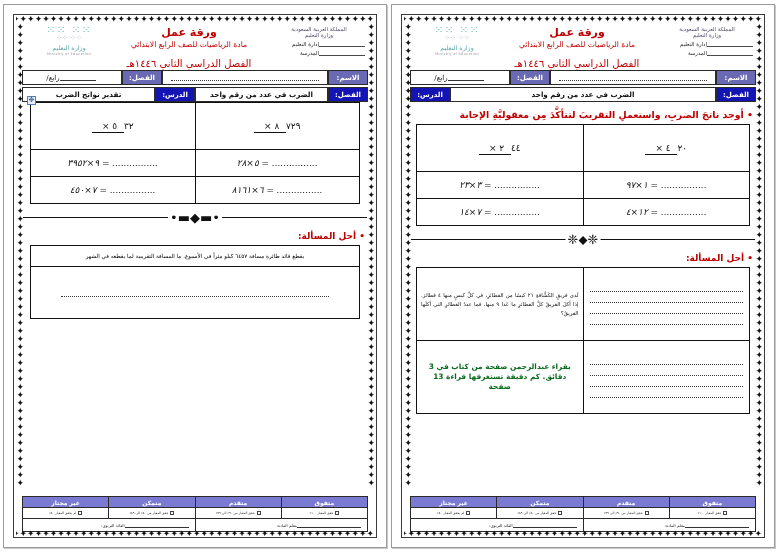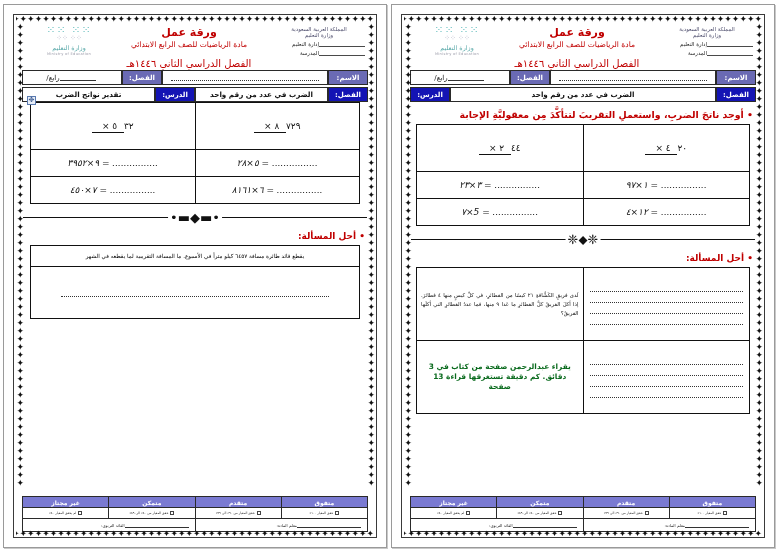--- a/index.html
+++ b/index.html
@@ -409,21 +409,21 @@
             </td>
             <td class="row2">
               <span class="eq"><span>٣×٢٣</span> = <span class="dots">................</span></span>
             </td>
           </tr>
           <tr>
             <td class="row2">
               <span class="eq"><span>١٢×٤</span> = <span class="dots">................</span></span>
             </td>
             <td class="row2">
-              <span class="eq"><span>٧×5</span> = <span class="dots">................</span></span>
+              <span class="eq"><span>٧×١٤</span> = <span class="dots">................</span></span>
             </td>
           </tr>
         </tbody>
           </table>
       </div>
 
       <div class="divider">
         <div class="line"></div>
         <div class="orn">❈⬥❈</div>
       </div>

